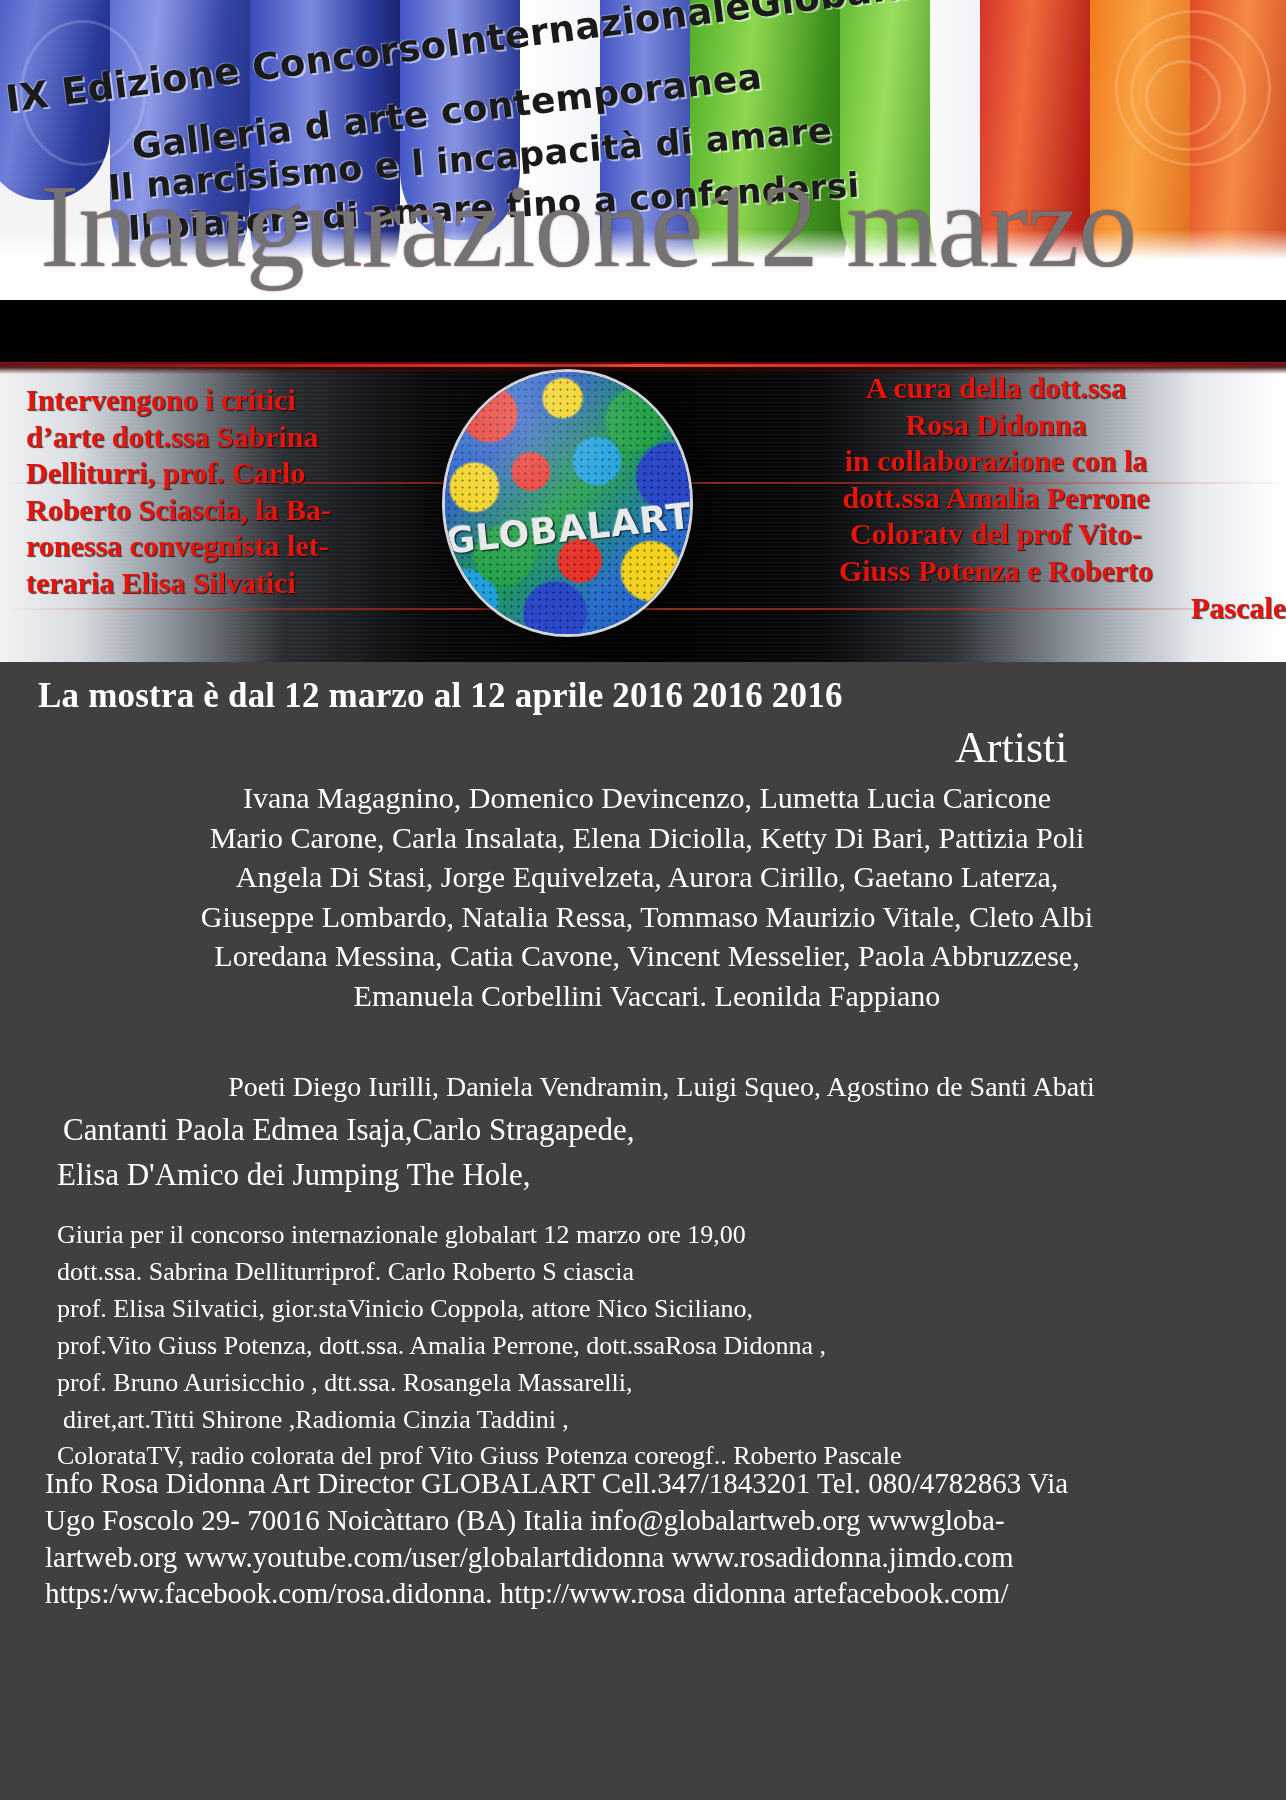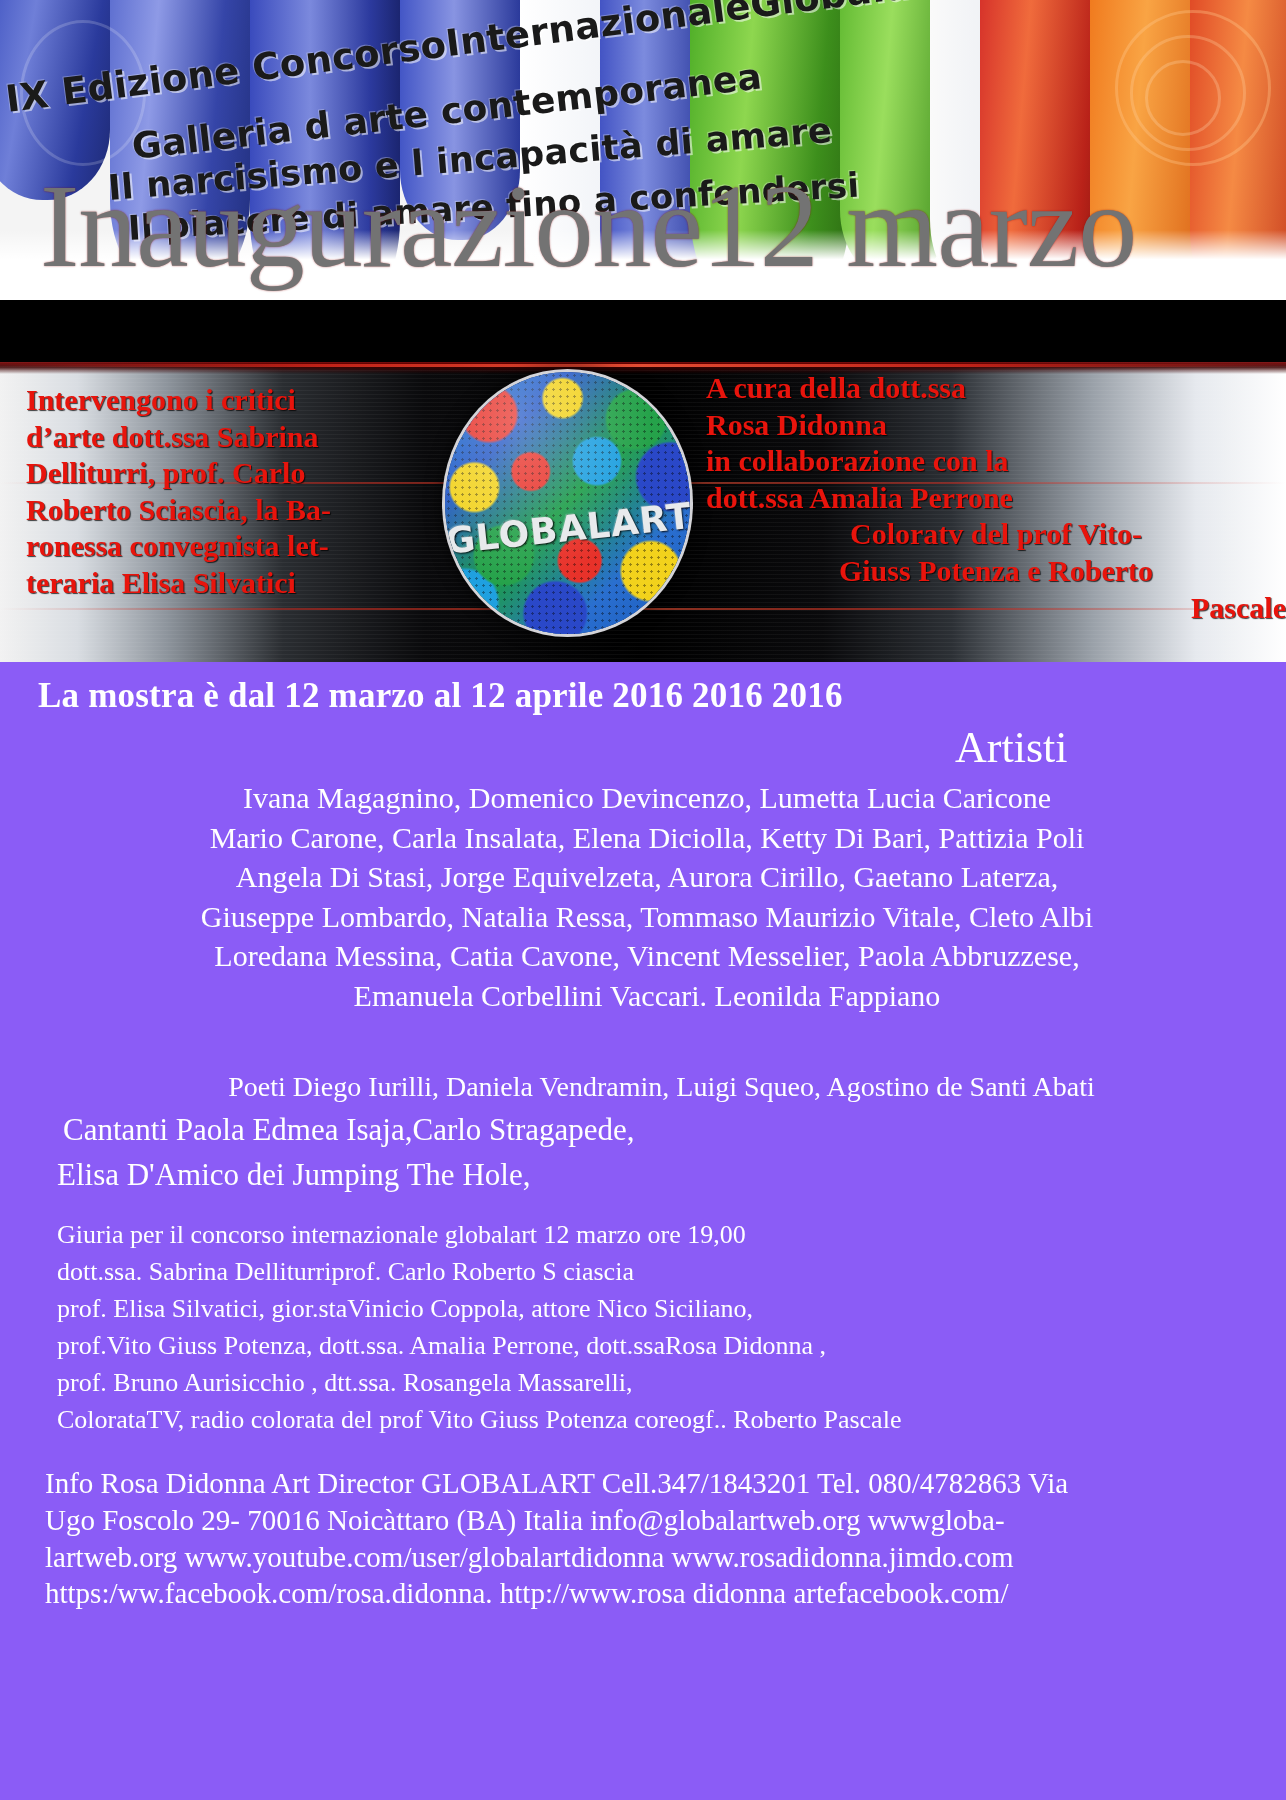--- a/index.html
+++ b/index.html
@@ -103,21 +103,21 @@
     color:#e8140c;
     font-family:"Liberation Serif", serif;
     font-weight:700;
     font-size:30px;
     line-height:1.22;
     text-shadow:1px 1px 1px rgba(0,0,0,.75);
     z-index:4;
   }
   .redcol.left{left:26px;top:20px;width:430px;}
   .redcol.right{left:706px;top:8px;width:580px;}
-  .redcol.right .ln{text-align:left;}
+  .redcol.right .ln{text-align:center;}
   .redcol.right .ln.c{text-align:center;}
   .redcol.right .ln.r{text-align:right;}
 
   
   .logo{
     position:absolute;left:445px;top:372px;width:245px;height:262px;z-index:5;
     border-radius:50%;
     overflow:hidden;
     box-shadow:0 0 0 3px rgba(235,235,240,.9), 0 0 16px 4px rgba(0,0,0,.6);
     background:#0d2b6b;
@@ -155,21 +155,21 @@
     text-align:center;
     font-family:"DejaVu Sans", sans-serif;
     font-weight:700;font-size:36px;letter-spacing:1px;
     color:#e8eaec;
     transform:rotate(-6deg);
     text-shadow:1px 1px 2px rgba(0,0,0,.85), -1px -1px 1px rgba(255,255,255,.25);
     white-space:nowrap;
   }
 
   
-  .body{position:absolute;left:0;top:662px;width:1286px;height:1138px;background:#8b5cf6;}
+  .body{position:absolute;left:0;top:662px;width:1286px;height:1138px;background:#404040;}
 
   .white{color:#ffffff;font-family:"Liberation Serif", serif;}
 
   .mostra{
     position:absolute;left:38px;top:14px;
     font-size:35px;font-weight:700;letter-spacing:.2px;white-space:nowrap;
   }
   .artisti{
     position:absolute;left:955px;top:60px;
     font-size:44px;font-weight:400;
@@ -291,20 +291,21 @@
       <div class="cantanti">Cantanti  Paola Edmea Isaja,Carlo Stragapede,</div>
       <div class="band">Elisa D'Amico dei Jumping The Hole,</div>
     </div>
 
     <div class="white giuria">
       <div class="ln">Giuria per il concorso internazionale globalart 12 marzo ore 19,00</div>
       <div class="ln">dott.ssa. Sabrina Delliturriprof. Carlo Roberto S ciascia</div>
       <div class="ln">prof.  Elisa Silvatici, gior.staVinicio Coppola, attore Nico Siciliano,</div>
       <div class="ln">prof.Vito Giuss Potenza, dott.ssa. Amalia Perrone, dott.ssaRosa Didonna ,</div>
       <div class="ln">prof. Bruno Aurisicchio , dtt.ssa. Rosangela   Massarelli,</div>
+      <div class="ln ind">diret,art.Titti Shirone ,Radiomia Cinzia Taddini ,</div>
       <div class="ln">ColorataTV, radio colorata del prof Vito Giuss Potenza  coreogf.. Roberto Pascale</div>
     </div>
 
     <div class="white info">
       <div class="ln">Info Rosa Didonna Art Director GLOBALART Cell.347/1843201 Tel. 080/4782863 Via</div>
       <div class="ln">Ugo Foscolo 29- 70016 Noicàttaro (BA) Italia info@globalartweb.org  wwwgloba-</div>
       <div class="ln">lartweb.org www.youtube.com/user/globalartdidonna www.rosadidonna.jimdo.com</div>
       <div class="ln">https:/ww.facebook.com/rosa.didonna. http://www.rosa didonna artefacebook.com/</div>
     </div>
 

